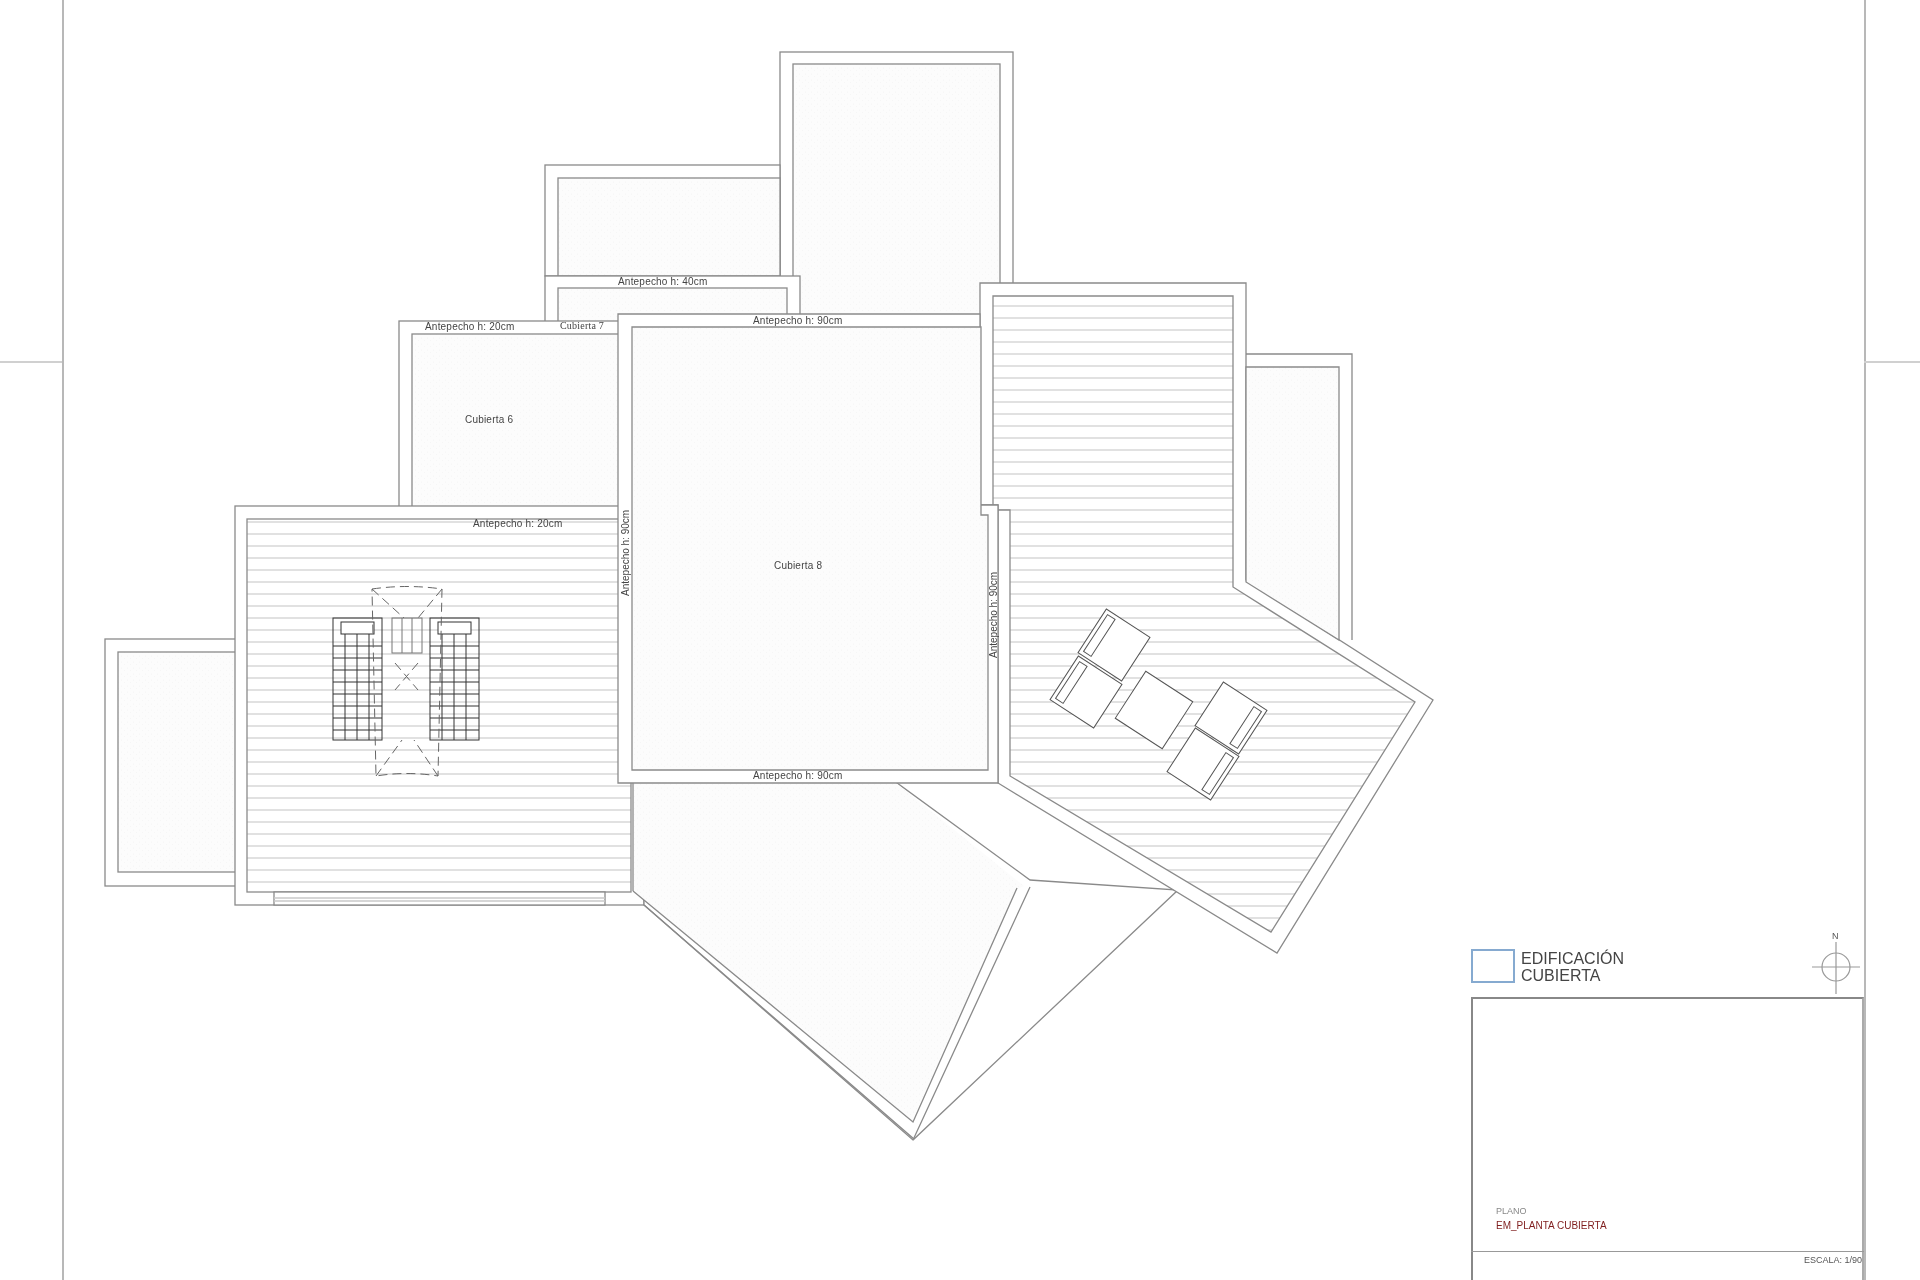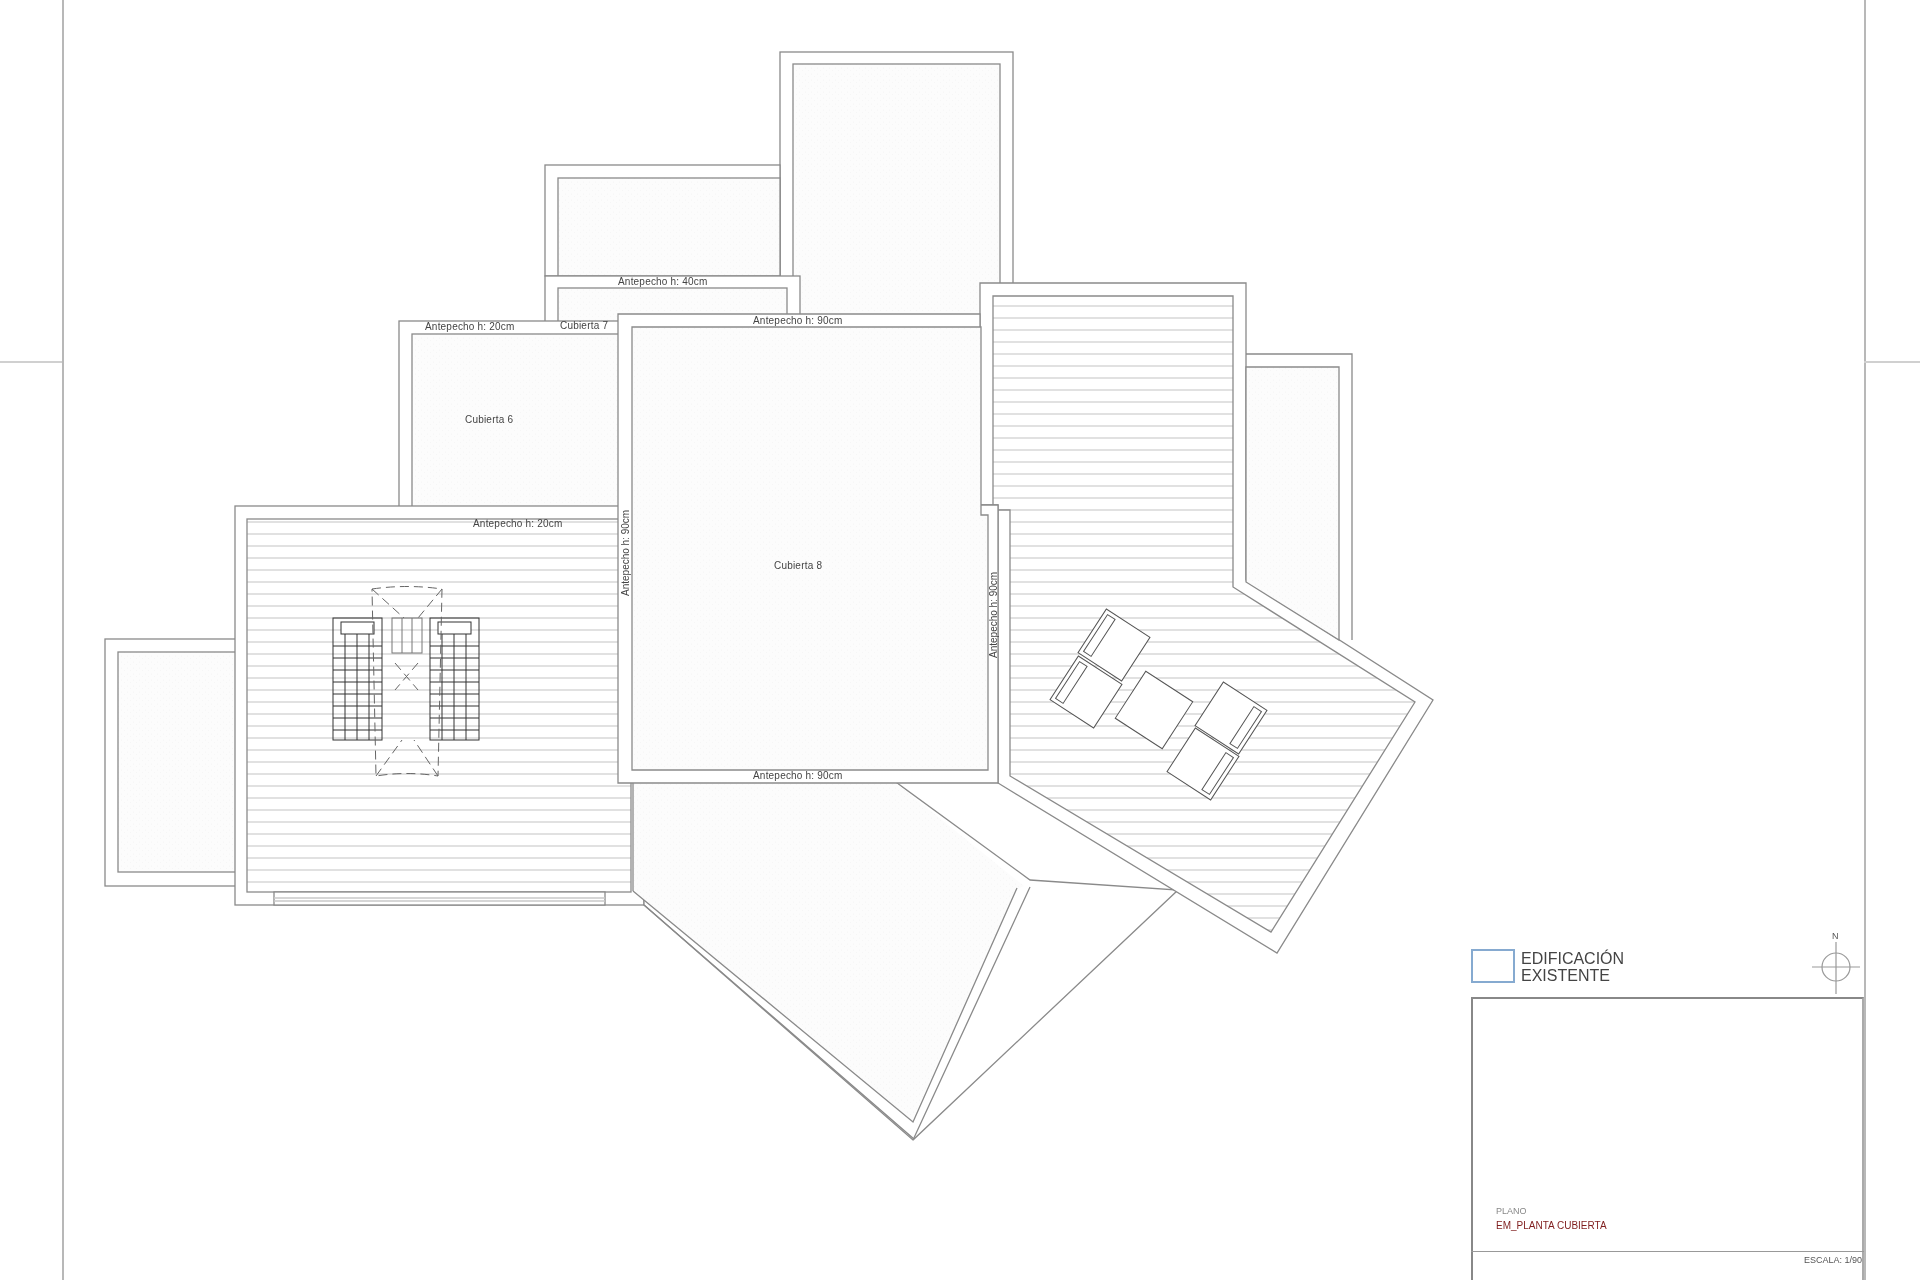--- a/index.html
+++ b/index.html
@@ -129,34 +129,34 @@
         </g>
       <g transform="translate(1203,764) rotate(33)">
           <rect x="-26" y="-26" width="52" height="52" fill="#fff"></rect>
           <rect x="13" y="-22" width="9" height="44" fill="#fff"></rect>
         </g>
     </g>
   </g>
 </svg>
 
 <div class="lbl" style="left:465px; top:414px;">Cubierta 6</div>
-<div class="lbl" style="left:560px; top:320px;">Cubierta 7</div>
+<div class="lbl" style="left:560px; top:320px;font-family:Liberation Serif, serif;">Cubierta 7</div>
 <div class="lbl" style="left:774px; top:548px;margin-top:12px;">Cubierta 8</div>
 
 <div class="lbl" style="left:618px; top:276px;">Antepecho  h: 40cm</div>
 <div class="lbl" style="left:425px; top:321px;">Antepecho  h: 20cm</div>
 <div class="lbl" style="left:473px; top:518px;">Antepecho  h: 20cm</div>
 <div class="lbl" style="left:753px; top:315px;">Antepecho  h: 90cm</div>
 <div class="lbl" style="left:753px; top:770px;">Antepecho  h: 90cm</div>
 <div class="lbl-v" style="left:620px; top:596px;">Antepecho  h: 90cm</div>
 <div class="lbl-v" style="left:988px; top:658px;">Antepecho  h: 90cm</div>
 
 <div class="legend-swatch"></div>
 <div class="legend-text" style="top:950px;">EDIFICACIÓN</div>
-<div class="legend-text" style="top:967px;">EXISTENTE</div>
+<div class="legend-text" style="top:967px;">CUBIERTA</div>
 
 <div class="compass-n">N</div>
 <svg class="compass" viewBox="0 0 56 66">
   <circle cx="28" cy="37" r="14" fill="none" stroke="#999" stroke-width="1.2"></circle>
   <line x1="4" y1="37" x2="52" y2="37" stroke="#999" stroke-width="1.2"></line>
   <line x1="28" y1="12" x2="28" y2="64" stroke="#999" stroke-width="1.2"></line>
 </svg>
 
 <div class="titleblock"></div>
 <div class="plano-label">PLANO</div>

